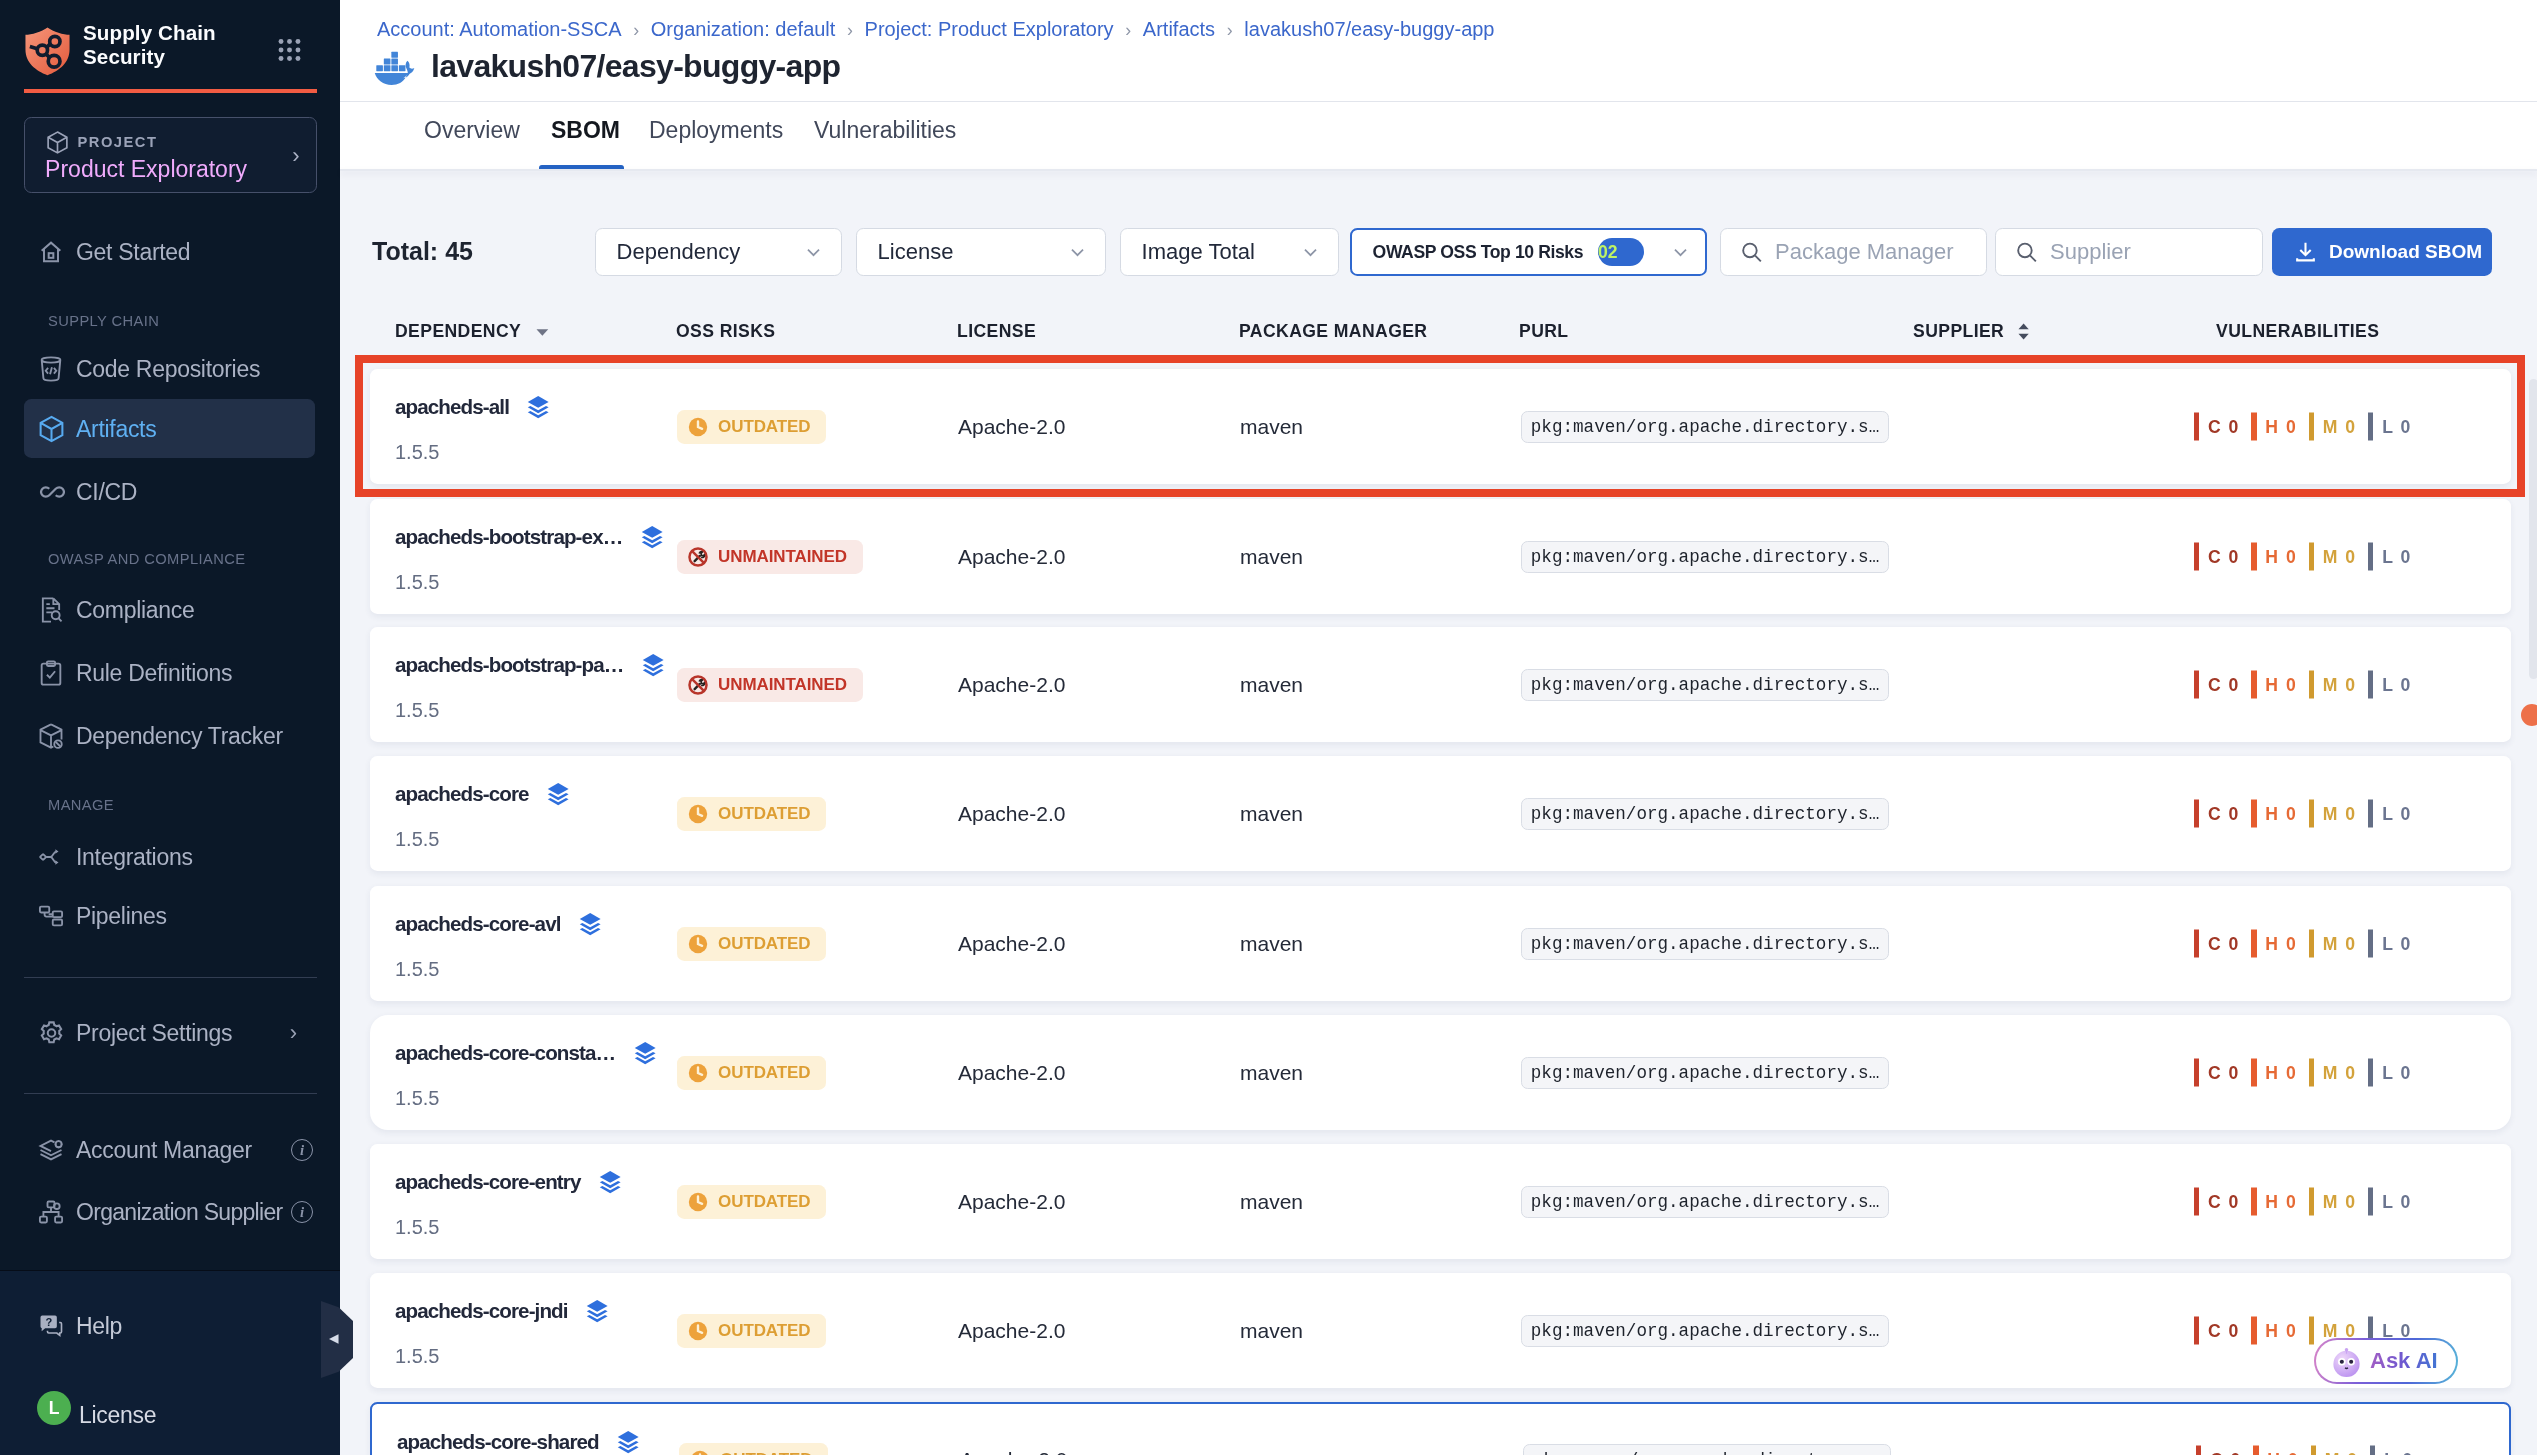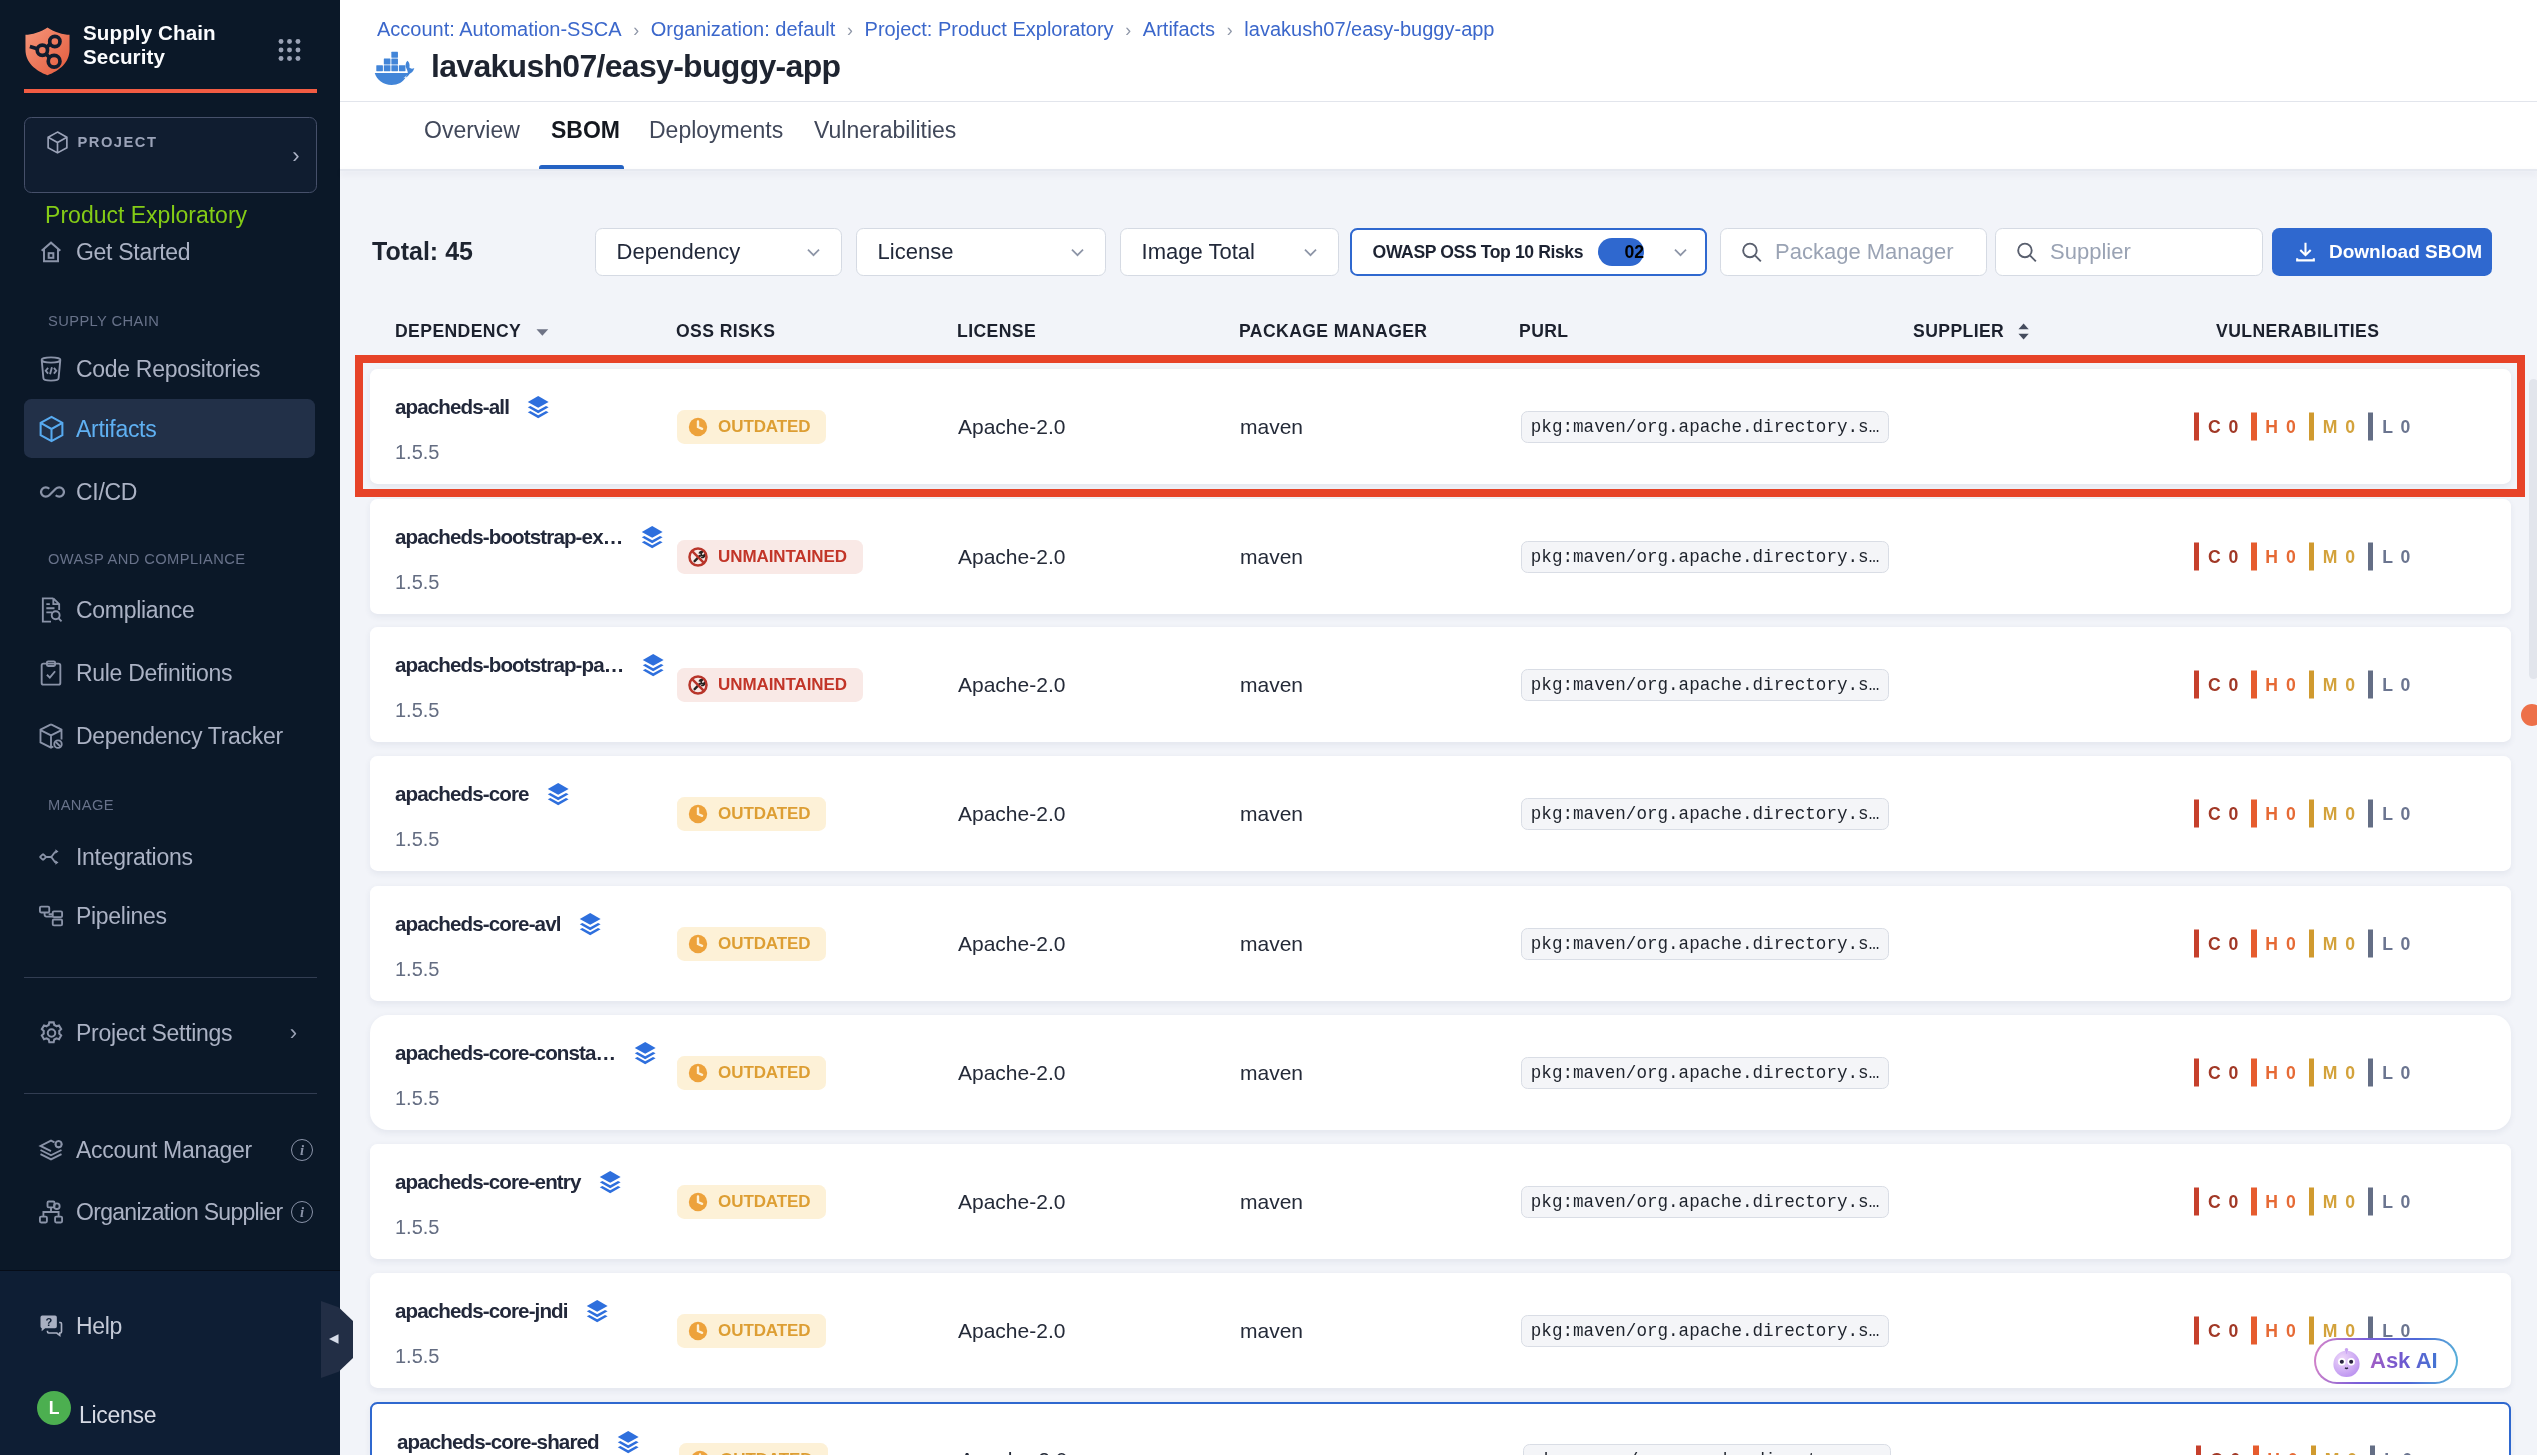--- a/index.html
+++ b/index.html
@@ -8,21 +8,21 @@
 
 
 #sidebar { position:absolute; left:0; top:0; width:340px; height:1455px; background:#0b1828; }
 #sb-bottom { position:absolute; left:0; top:1270px; width:340px; height:186px; background:#0e1e34; border-top:1.5px solid #060d18; }
 #logo-shield { position:absolute; left:23.5px; top:26px; width:47px; height:50px; }
 #logo-txt { position:absolute; left:83px; top:20.6px; font-size:20.6px; font-weight:700; color:#fbfcfe; line-height:24px; letter-spacing:0.1px; }
 #grid9 { position:absolute; left:277px; top:38px; width:25px; height:24px; }
 #orange-bar { position:absolute; left:23.5px; top:89px; width:293px; height:4.4px; background:#f25c43; }
 #proj-card { position:absolute; left:23.5px; top:117px; width:293px; height:76px; background:#101d30; border:1.5px solid #46506a; border-radius:7.3px; }
 #proj-card .plabel { position:absolute; left:53px; top:16px; font-size:14.7px; font-weight:700; letter-spacing:1.5px; color:#9ba3b8; }
-#proj-card .pname { position:absolute; left:20.6px; top:38px; font-size:23px; color:#84cc16;margin-top:46px; }
+#proj-card .pname { position:absolute; left:20.6px; top:38px; font-size:23px; color:#f0abfc; }
 #proj-card .pchev { position:absolute; right:16px; top:25px; color:#aab1c4; font-size:22px; }
 #proj-card svg.cube { position:absolute; left:20.6px; top:11.7px; }
 .sb-item { position:absolute; left:0; width:340px; height:47px; }
 .sb-item svg { position:absolute; left:37px; top:50%; transform:translateY(-50%); }
 .sb-item .t { position:absolute; left:76px; top:50%; transform:translateY(-50%); font-size:23px; color:#abb2c4; white-space:nowrap; letter-spacing:-0.3px; }
 .sb-label { position:absolute; left:48px; font-size:14.7px; letter-spacing:0.4px; color:#68728a; font-weight:400; }
 #active-item { position:absolute; left:23.5px; top:399px; width:291px; height:59px; background:#223048; border-radius:7.3px; }
 .sb-info { position:absolute; right:27px; top:50%; transform:translateY(-50%); width:22px; height:22px; border:1.5px solid #8a93a8; border-radius:50%; color:#8a93a8; font-size:14.7px; text-align:center; line-height:20px; font-family:"Liberation Serif",serif; font-style:italic; font-weight:700;}
 .sb-div { position:absolute; left:23.5px; width:293px; height:0; border-top:1.5px solid #323d52; }
 #avatar { position:absolute; left:37px; top:1391px; width:34px; height:34px; background:#4caf50; border-radius:50%; color:#fff; font-size:17.6px; font-weight:700; text-align:center; line-height:34px; }
@@ -43,21 +43,21 @@
 
 #total { position:absolute; left:372px; top:237px; font-size:25px; font-weight:700; color:#1e2430; }
 .filterbox { position:absolute; top:228px; height:48px; background:#fff; border:1.5px solid #d5dae3; border-radius:7.3px; font-size:23px; color:#22293a; }
 .filterbox .lbl { position:absolute; left:20.6px; top:50%; transform:translateY(-50%); white-space:nowrap; font-size:22px; }
 .filterbox .chev { position:absolute; right:17.6px; top:50%; transform:translateY(-50%); }
 .searchbox { position:absolute; top:228px; height:48px; background:#fff; border:1.5px solid #d5dae3; border-radius:7.3px; }
 .searchbox .ph { position:absolute; left:54px; top:50%; transform:translateY(-50%); font-size:22px; color:#9aa3b4; white-space:nowrap; }
 .searchbox svg { position:absolute; left:17.6px; top:50%; transform:translateY(-50%); }
 #owasp { position:absolute; left:1350px; top:228px; width:357px; height:48px; background:#fff; border:2.2px solid #2f68cf; border-radius:7.3px; }
 #owasp .lbl { position:absolute; left:20.6px; top:50%; transform:translateY(-50%); font-size:17.6px; font-weight:700; letter-spacing:-0.4px; color:#1d2332; white-space:nowrap; }
-#owasp .pill { position:absolute; left:246px; top:50%; transform:translateY(-50%); width:46px; height:28px; background:#2f68cf; border-radius:14px; color:#000000; font-size:17.6px; font-weight:700; text-align:right; line-height:28px; }
+#owasp .pill { position:absolute; left:246px; top:50%; transform:translateY(-50%); width:46px; height:28px; background:#2f68cf; border-radius:14px; color:#bef264; font-size:17.6px; font-weight:700; text-align:left; line-height:28px; }
 #owasp .chev { position:absolute; right:14.7px; top:50%; transform:translateY(-50%); }
 #dlbtn { position:absolute; left:2272px; top:228px; width:220px; height:48px; background:#2f68cf; border-radius:7.3px; color:#fff; }
 #dlbtn .t { position:absolute; left:57px; top:50%; transform:translateY(-50%); font-size:19px; font-weight:700; white-space:nowrap; }
 #dlbtn svg { position:absolute; left:20.6px; top:50%; transform:translateY(-50%); }
 
 
 .th { position:absolute; top:321px; font-size:17.6px; font-weight:700; color:#1c212e; letter-spacing:0.4px; white-space:nowrap; }
 .row { position:absolute; left:370px; width:2141px; height:115px; background:#fff; border-radius:7.3px; box-shadow:0 2.2px 5.9px rgba(40,60,100,0.07); }
 .row .name { position:absolute; left:25px; top:25px; font-size:20.6px; font-weight:700; color:#22283a; white-space:nowrap; letter-spacing:-0.9px; }
 .row .name svg { margin-left:11.7px; vertical-align:-5.1px; }

